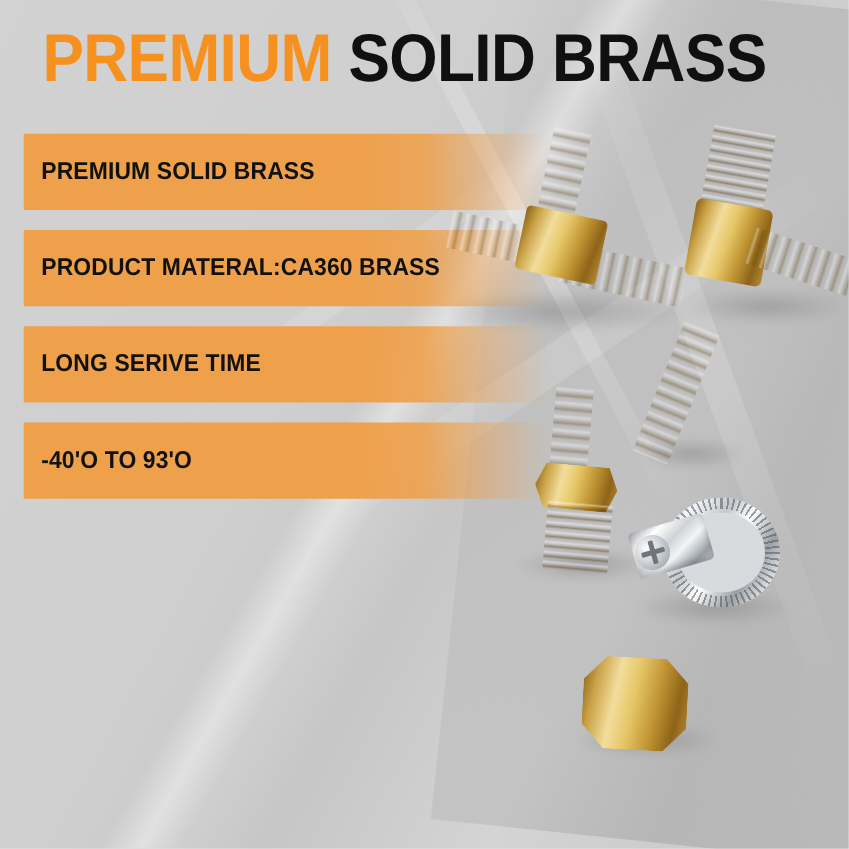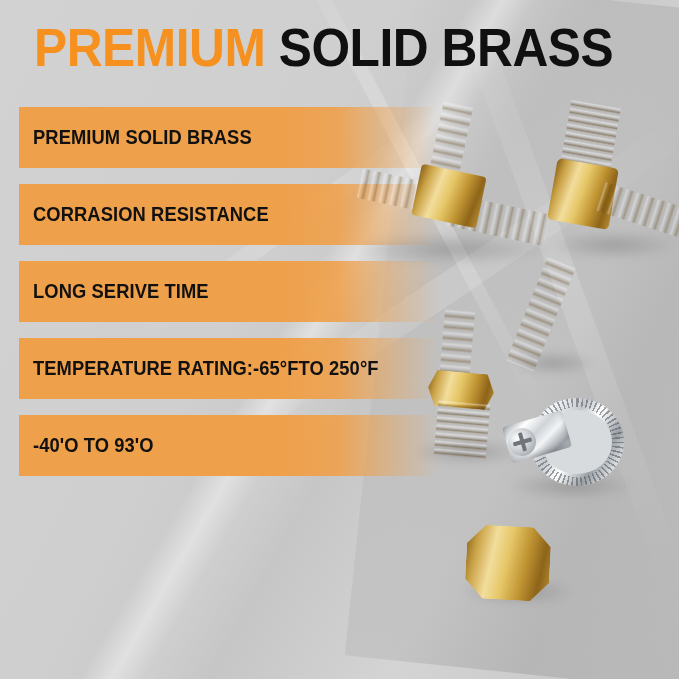--- a/index.html
+++ b/index.html
@@ -272,32 +272,28 @@
     <span class="accent">PREMIUM</span><span class="dark">&nbsp;</span><span class="dark">SOLID BRASS</span>
   </div>
 
   <div class="features">
     <div class="feature-row">
       <div class="feature-bar"></div>
       <div class="feature-label">PREMIUM SOLID BRASS</div>
     </div>
     <div class="feature-row">
       <div class="feature-bar"></div>
-      <div class="feature-label">CORRASION RESISTANCE</div>
+      <div class="feature-label">PRODUCT MATERAL:CA360 BRASS</div>
     </div>
     <div class="feature-row">
       <div class="feature-bar"></div>
       <div class="feature-label">LONG SERIVE TIME</div>
     </div>
     <div class="feature-row">
       <div class="feature-bar"></div>
-      <div class="feature-label">TEMPERATURE RATING:-65°FTO 250°F</div>
-    </div>
-    <div class="feature-row">
-      <div class="feature-bar"></div>
       <div class="feature-label">-40'O TO 93'O</div>
     </div>
   </div>
 
   <div class="shadow-soft prod-shadow-1"></div>
   <div class="shadow-soft prod-shadow-2"></div>
   <div class="shadow-soft prod-shadow-3"></div>
   <div class="shadow-soft prod-shadow-4"></div>
   <div class="shadow-soft prod-shadow-5"></div>
   <div class="shadow-soft prod-shadow-6"></div>

